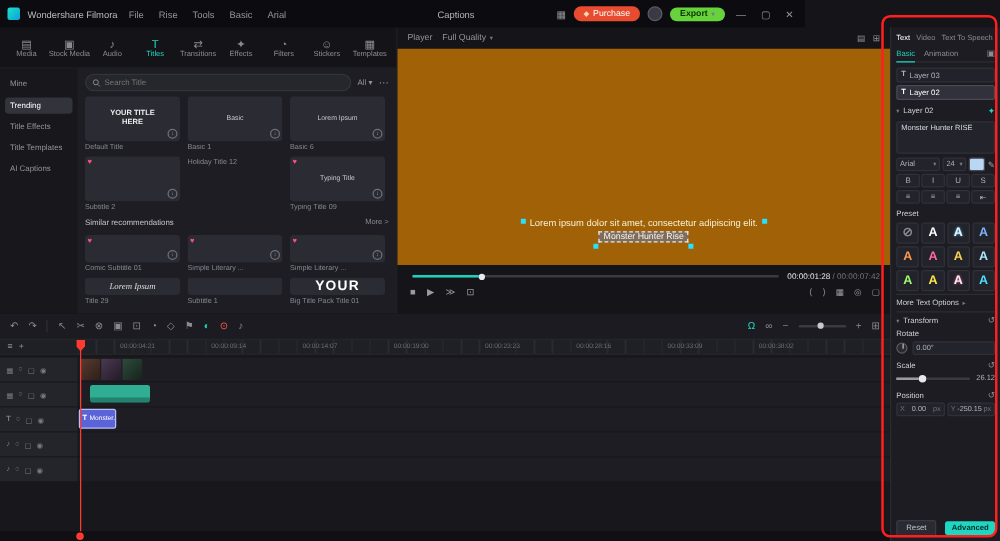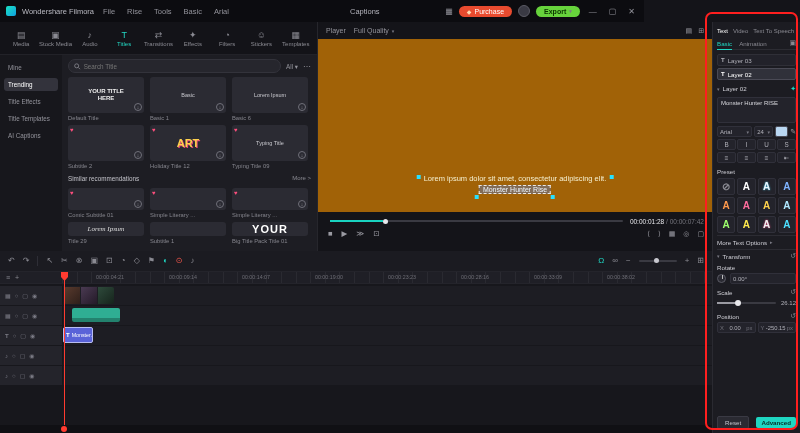--- a/index.html
+++ b/index.html
@@ -269,25 +269,20 @@
       <div class="cards">
         <div class="card">
           <div class="thumb">
               <span class="heart">♥</span>
               <span class="pv-small"></span>
               <span class="dl">↓</span>
             </div>
           <div class="card-label">Subtitle 2</div>
         </div>
         <div class="card">
-          <div class="thumb">
-              <span class="heart">♥</span>
-              <span class="pv-art">ART</span>
-              <span class="dl">↓</span>
-            </div>
           <div class="card-label">Holiday Title 12</div>
         </div>
         <div class="card">
           <div class="thumb">
               <span class="heart">♥</span>
               <span class="pv-small">Typing Title</span>
               <span class="dl">↓</span>
             </div>
           <div class="card-label">Typing Title 09</div>
         </div>

